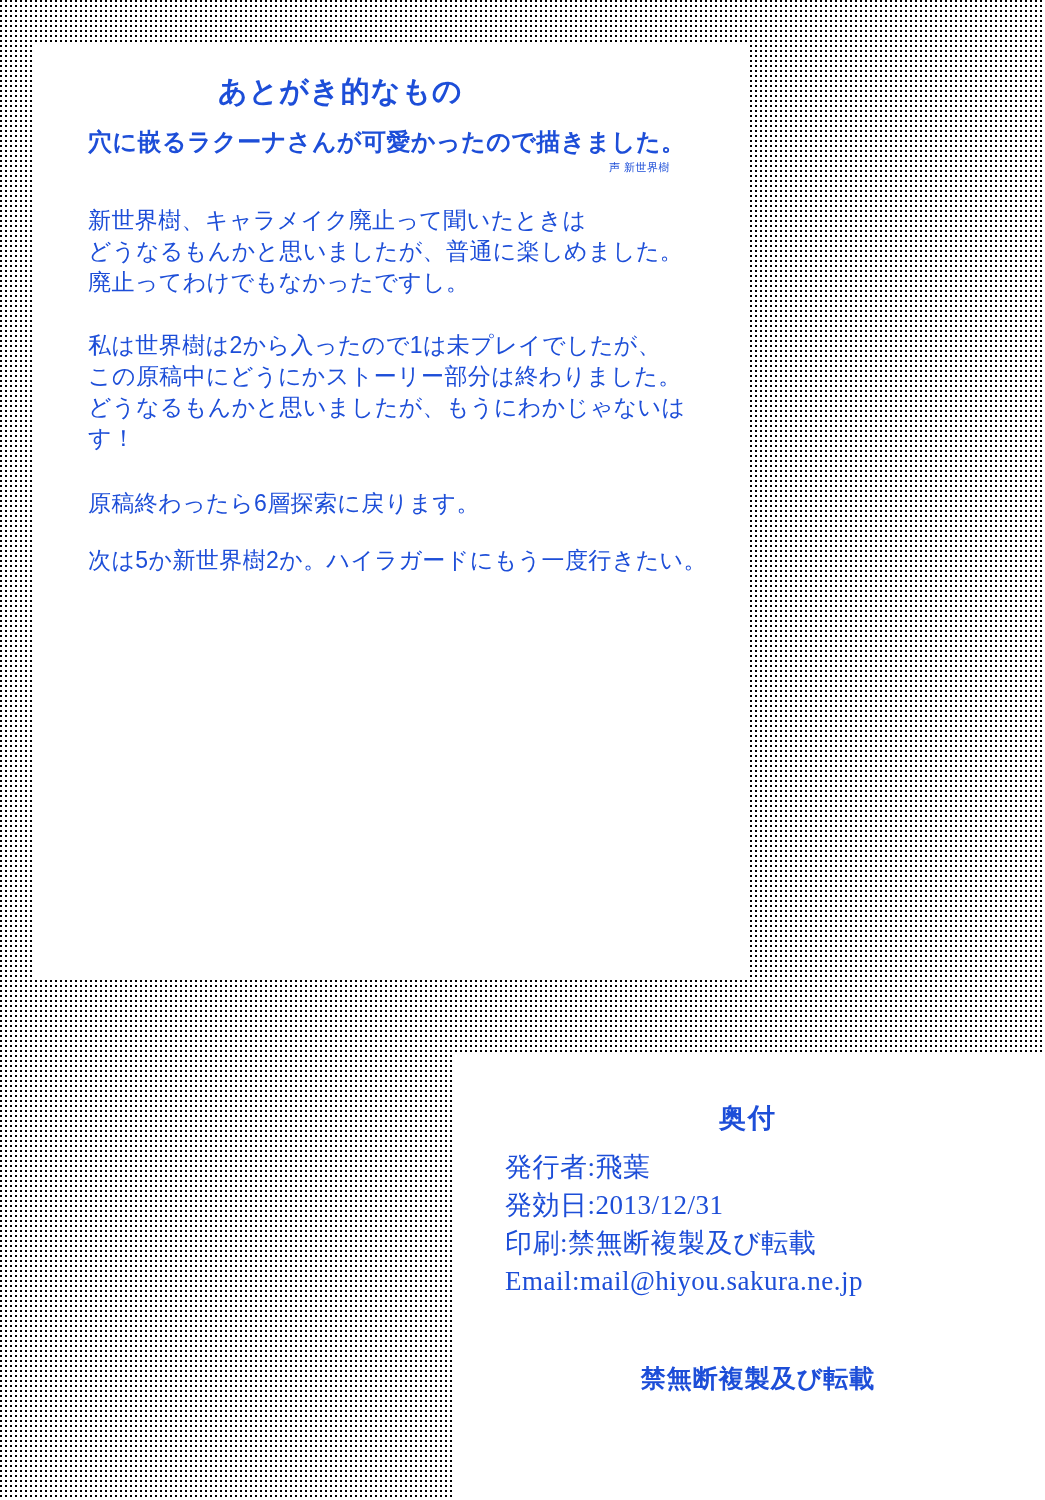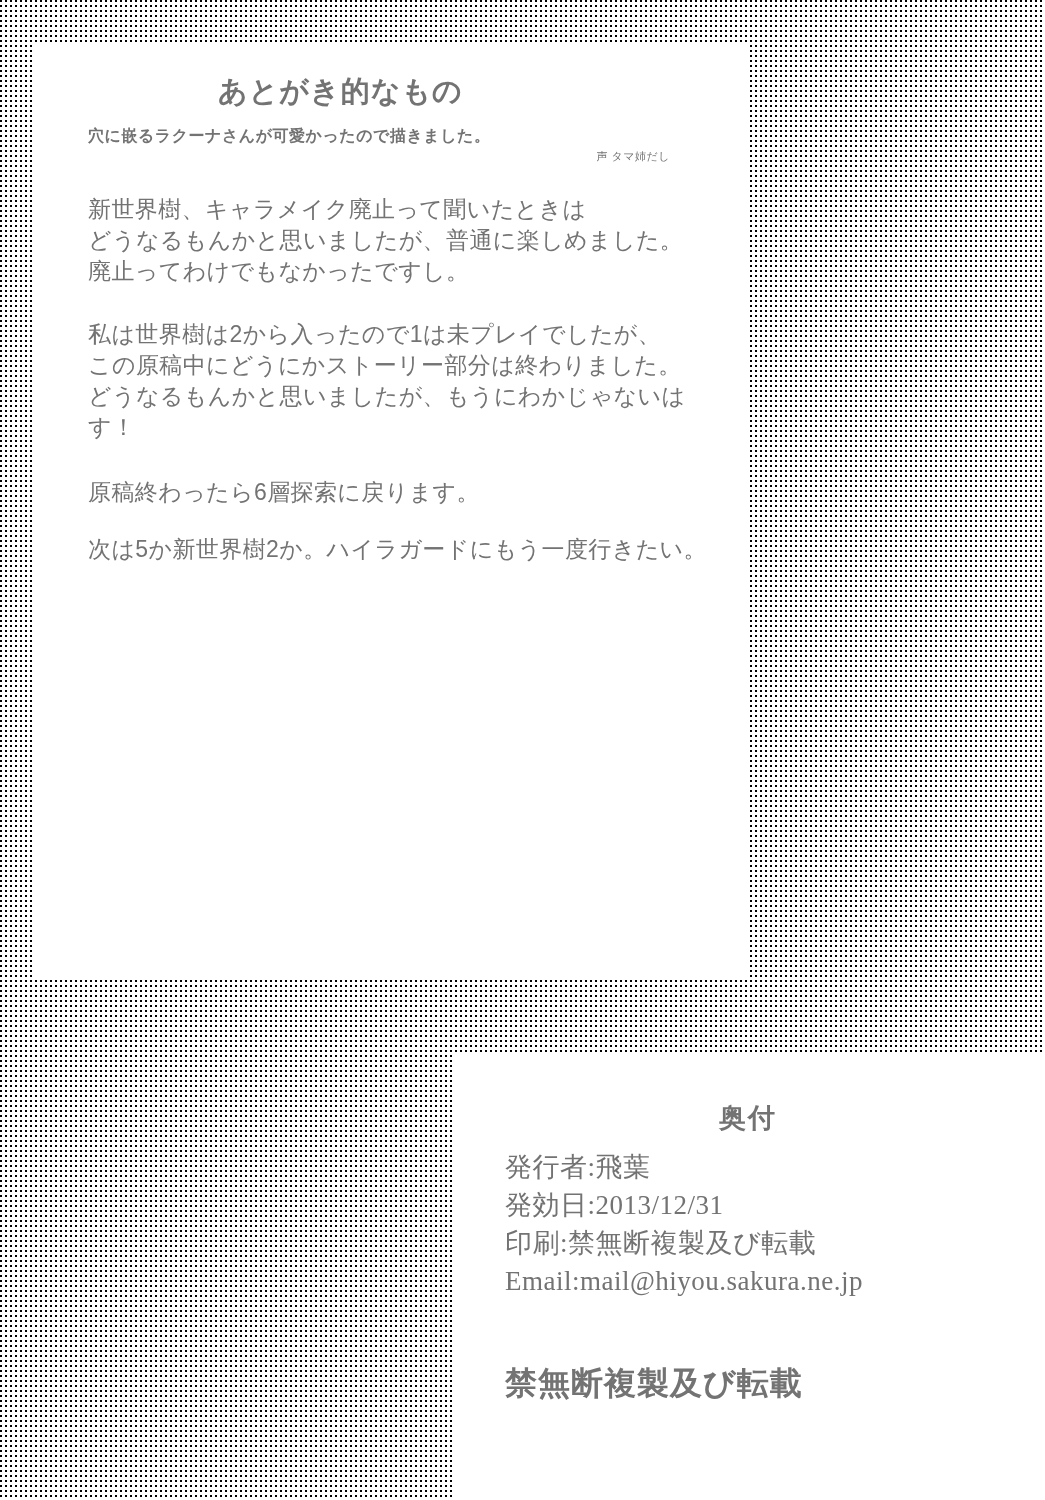--- a/index.html
+++ b/index.html
@@ -10,21 +10,21 @@
   .page {
     position: relative;
     width: 1045px;
     height: 1500px;
     overflow: hidden;
     background-color: #ffffff;
     background-image:
       radial-gradient(circle at 1px 1px, #000 1px, transparent 1.2px);
     background-size: 5px 5px;
     font-family: "Liberation Sans", sans-serif;
-    color: #737373;
+    color: #1d4ed8;
   }
   
   .afterword-panel {
     position: absolute;
     left: 33px;
     top: 42px;
     width: 715px;
     height: 938px;
     background: #ffffff;
   }
@@ -34,21 +34,21 @@
     top: 30px;
     right: 20px;
   }
   .afterword-title {
     font-size: 29px;
     font-weight: bold;
     letter-spacing: 1px;
     margin: 0 0 14px 130px;
   }
   .afterword-lead {
-    font-size: 16px;
+    font-size: 24px;
     font-weight: bold;
     letter-spacing: 0.5px;
     margin: 0 0 2px 0;
   }
   .afterword-credit {
     font-size: 11px;
     text-align: right;
     margin: 0 58px 0 0;
     letter-spacing: 0.5px;
   }
@@ -99,39 +99,40 @@
     padding-right: 30px;
   }
   .colophon-line {
     font-size: 27px;
     line-height: 38px;
     letter-spacing: 0.5px;
     margin: 0;
     white-space: nowrap;
   }
   .colophon-notice {
-    font-size: 32px;
+    font-size: 25px;
     font-weight: bold;
     letter-spacing: 1px;
+    text-align: center;
     margin: 62px 0 0 0;
     padding-right: 10px;
   }
 </style>
 </head>
 <body>
 
 <div class="page">
 
   <div class="afterword-panel">
     <div class="afterword-inner">
 
       <h1 class="afterword-title">あとがき的なもの</h1>
 
       <p class="afterword-lead">穴に嵌るラクーナさんが可愛かったので描きました。</p>
-      <p class="afterword-credit">声 タマ姉だし</p>
+      <p class="afterword-credit">声 新世界樹</p>
 
       <p class="para gap-a">新世界樹、キャラメイク廃止って聞いたときは</p>
       <p class="para">どうなるもんかと思いましたが、普通に楽しめました。</p>
       <p class="para">廃止ってわけでもなかったですし。</p>
 
       <p class="para gap-b">私は世界樹は2から入ったので1は未プレイでしたが、</p>
       <p class="para">この原稿中にどうにかストーリー部分は終わりました。</p>
       <p class="para">どうなるもんかと思いましたが、もうにわかじゃないはす！</p>
 
       <p class="para gap-c">原稿終わったら6層探索に戻ります。</p>

